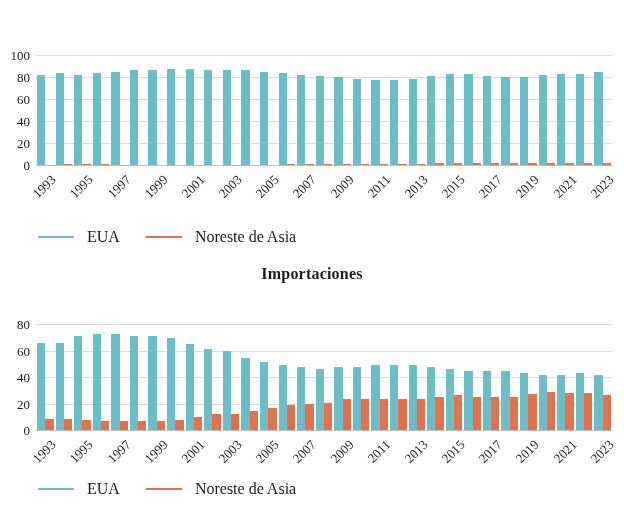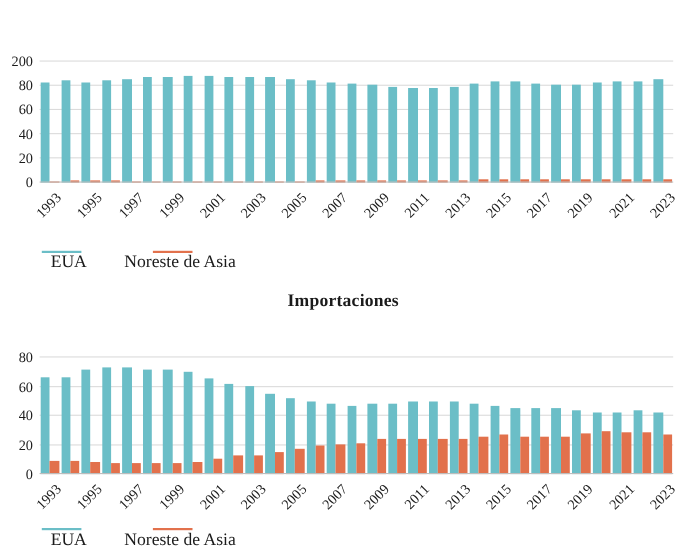--- a/index.html
+++ b/index.html
@@ -32,36 +32,36 @@
     justify-content:center; padding:0 1px; box-sizing:border-box;
   }
   .bar { width:50%; }
   .xlabels { position:absolute; left:0; right:0; top:100%; height:46px; }
   .xlab { position:absolute; top:6px; width:0; height:0; }
   .xlab span {
     position:absolute; right:-3px; top:0; display:block; white-space:nowrap;
     font-size:13px; transform:rotate(-45deg); transform-origin:top right;
   }
   .legend { position:absolute; left:38px; top:228px; display:flex; align-items:center; font-size:16px; }
-  .legend-item { display:flex; align-items:center;flex-direction:column; }
+  .legend-item { display:flex; align-items:center; }
   .legend-item + .legend-item { margin-left:26px; }
   .swatch { width:36px; height:2px; margin-right:13px; display:inline-block; }
 </style>
 </head>
 <body>
 
 <div class="chart" id="chart-0">
   <div class="plot">
     <div class="yaxis">
         <div class="ytick" style="bottom: calc(0% - 8px);">0</div>
         <div class="ytick" style="bottom: calc(20% - 8px);">20</div>
         <div class="ytick" style="bottom: calc(40% - 8px);">40</div>
         <div class="ytick" style="bottom: calc(60% - 8px);">60</div>
         <div class="ytick" style="bottom: calc(80% - 8px);">80</div>
-        <div class="ytick" style="bottom: calc(100% - 8px);">200</div>
+        <div class="ytick" style="bottom: calc(100% - 8px);">100</div>
       </div>
     <div class="grid">
         <div class="gridline axisline" style="bottom: 0%;"></div>
         <div class="gridline" style="bottom: 20%;"></div>
         <div class="gridline" style="bottom: 40%;"></div>
         <div class="gridline" style="bottom: 60%;"></div>
         <div class="gridline" style="bottom: 80%;"></div>
         <div class="gridline" style="bottom: 100%;"></div>
       </div>
     <div class="bars">

